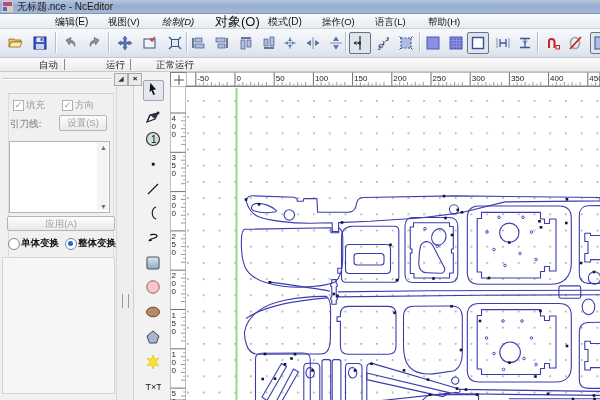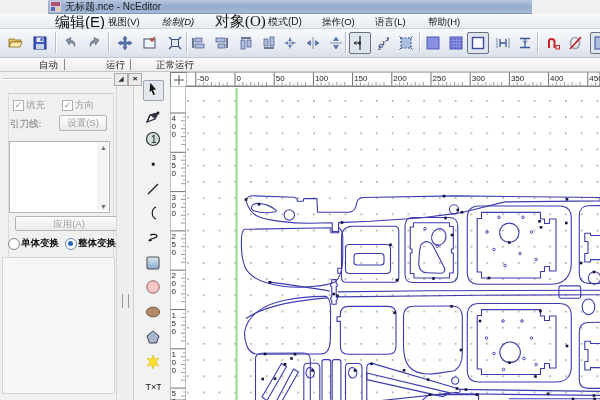--- a/index.html
+++ b/index.html
@@ -1,36 +1,36 @@
 <!DOCTYPE html>
 <html><head><meta charset="utf-8">
 <style>
 html,body{margin:0;padding:0;}
 body{width:600px;height:400px;overflow:hidden;position:relative;
  font-family:"Liberation Sans",sans-serif;background:#f0f0f0;}
 .abs{position:absolute;}
 </style></head><body>
 
-<div class="abs" style="left:0;top:0;width:484px;height:13px;
- background:linear-gradient(#b7c8dd,#96add0 45%,#a5b9d6);border-bottom:1px solid #7d97ba;margin-left:48px;">
+<div class="abs" style="left:0;top:0;width:600px;height:13px;
+ background:linear-gradient(#b7c8dd,#96add0 45%,#a5b9d6);border-bottom:1px solid #7d97ba;">
  <svg class="abs" style="left:2px;top:1px" width="11" height="11" viewBox="0 0 11 11">
   <rect x="0" y="0" width="11" height="11" fill="#d8c8e0"></rect>
   <rect x="1" y="1" width="9" height="4" fill="#b05070"></rect>
   <rect x="1" y="6" width="4" height="4" fill="#5868b8"></rect>
   <rect x="6" y="6" width="4" height="4" fill="#e0d0a0"></rect>
  </svg>
  <div class="abs" style="left:17px;top:0px;font-size:10px;line-height:13px;color:#1c1c1c;">无标题.nce - NcEditor</div>
 </div>
 
 <div class="abs" style="left:0;top:14px;width:600px;height:14px;background:linear-gradient(#f8fafc,#e7ebf1);border-bottom:1px solid #cdd2da;">
     <div class="abs" style="left:3px;top:13px;font-size:9.5px;line-height:13px;color:#111;">文件(F)</div>
-    <div class="abs" style="left:55px;top:1px;font-size:15px;line-height:13px;color:#111;">编辑(E)</div>
+    <div class="abs" style="left:55px;top:1px;font-size:10px;line-height:13px;color:#111;">编辑(E)</div>
     <div class="abs" style="left:108px;top:1px;font-size:9.5px;line-height:13px;color:#111;">视图(V)</div>
     <div class="abs" style="left:162px;top:1px;font-size:9.5px;line-height:13px;color:#111;font-style:italic;">绘制(D)</div>
-    <div class="abs" style="left:215px;top:1px;font-size:15px;line-height:13px;color:#111;font-family:Liberation Serif, serif;">对象(O)</div>
+    <div class="abs" style="left:215px;top:1px;font-size:13px;line-height:13px;color:#111;">对象(O)</div>
     <div class="abs" style="left:268px;top:1px;font-size:10px;line-height:13px;color:#111;">模式(D)</div>
     <div class="abs" style="left:322px;top:1px;font-size:9.5px;line-height:13px;color:#111;">操作(O)</div>
     <div class="abs" style="left:375px;top:1px;font-size:9.5px;line-height:13px;color:#111;">语言(L)</div>
     <div class="abs" style="left:428px;top:1px;font-size:9.5px;line-height:13px;color:#111;">帮助(H)</div>
   </div>
 <div class="abs" style="left:0;top:29px;width:600px;height:28px;background:linear-gradient(#f7f9fc,#e2e7ef 80%,#d9dfe9);border-bottom:1px solid #c3cad4;">
 <svg class="abs" style="left:8px;top:6px" width="16" height="16" viewBox="0 0 16 16">
       <path d="M1 4 h5 l1 1 h6 v2 H3 L1 12 Z" fill="#f0c860" stroke="#8a6a20" stroke-width="0.8"></path>
       <path d="M3 7 h11 l-2 5 H1 Z" fill="#ffe9a8" stroke="#8a6a20" stroke-width="0.8"></path>
     </svg>
@@ -188,21 +188,21 @@
  <div class="abs" style="left:26px;top:13px;font-size:9.5px;color:#9a9a9a;">填充</div>
  <div class="abs" style="left:62px;top:14px;width:9px;height:9px;background:#fff;border:1px solid #b0b0b0;font-size:9px;line-height:9px;color:#9a9a9a;text-align:center;">✓</div>
  <div class="abs" style="left:75px;top:13px;font-size:9.5px;color:#9a9a9a;">方向</div>
  <div class="abs" style="left:10px;top:32px;font-size:9.5px;color:#9f9f9f;font-weight:bold;">引刀线:</div>
  <div class="abs" style="left:59px;top:29px;width:46px;height:14px;background:linear-gradient(#fdfdfd,#e9e9e9);border:1px solid #b4b4b4;border-radius:2px;font-size:9.5px;color:#a0a0a0;text-align:center;line-height:14px;">设置(S)</div>
  <div class="abs" style="left:9px;top:55px;width:99px;height:70px;background:#ffffff;border:1px solid #b4b4b4;">
    <div class="abs" style="right:1px;top:0;width:11px;height:68px;background:#f4f4f4;"></div>
    <div class="abs" style="right:2px;top:2px;font-size:7px;color:#707070;">▲</div>
    <div class="abs" style="right:2px;bottom:2px;font-size:7px;color:#707070;">▼</div>
  </div>
- <div class="abs" style="left:7px;top:130px;width:106px;height:13px;background:linear-gradient(#fdfdfd,#e9e9e9);border:1px solid #b4b4b4;border-radius:2px;font-size:9.5px;color:#a0a0a0;text-align:center;line-height:13px;margin-left:8px;">应用(A)</div>
+ <div class="abs" style="left:7px;top:130px;width:106px;height:13px;background:linear-gradient(#fdfdfd,#e9e9e9);border:1px solid #b4b4b4;border-radius:2px;font-size:9.5px;color:#a0a0a0;text-align:center;line-height:13px;">应用(A)</div>
  <div class="abs" style="left:8px;top:152px;width:10px;height:10px;border-radius:50%;background:#fff;border:1px solid #8a8a8a;"></div>
  <div class="abs" style="left:21px;top:151px;font-size:9.5px;color:#111;white-space:nowrap;font-weight:bold;">单体变换</div>
  <div class="abs" style="left:65px;top:152px;width:10px;height:10px;border-radius:50%;background:#fff;border:1px solid #6a8ab0;"></div>
  <div class="abs" style="left:68px;top:155px;width:5px;height:5px;border-radius:50%;background:#2a66c8;"></div>
  <div class="abs" style="left:78px;top:151px;font-size:9.5px;color:#111;white-space:nowrap;font-weight:bold;">整体变换</div>
  <div class="abs" style="left:2px;top:171px;width:111px;height:135px;background:#f6f6f6;border:1px solid #d4d4d4;"></div>
 </div>
 
 <div class="abs" style="left:116px;top:72px;width:17px;height:328px;background:#eceef0;border-left:1px solid #d8d8d8;">
  <div class="abs" style="left:5px;top:222px;width:5px;height:14px;border-left:1px solid #9a9a9a;border-right:1px solid #9a9a9a;"></div>

